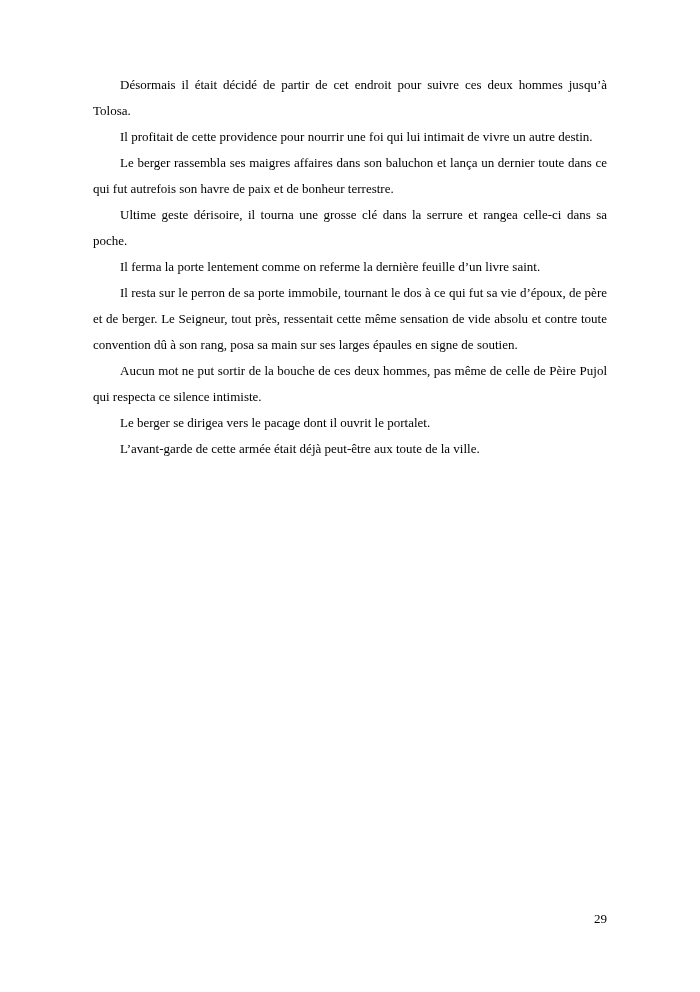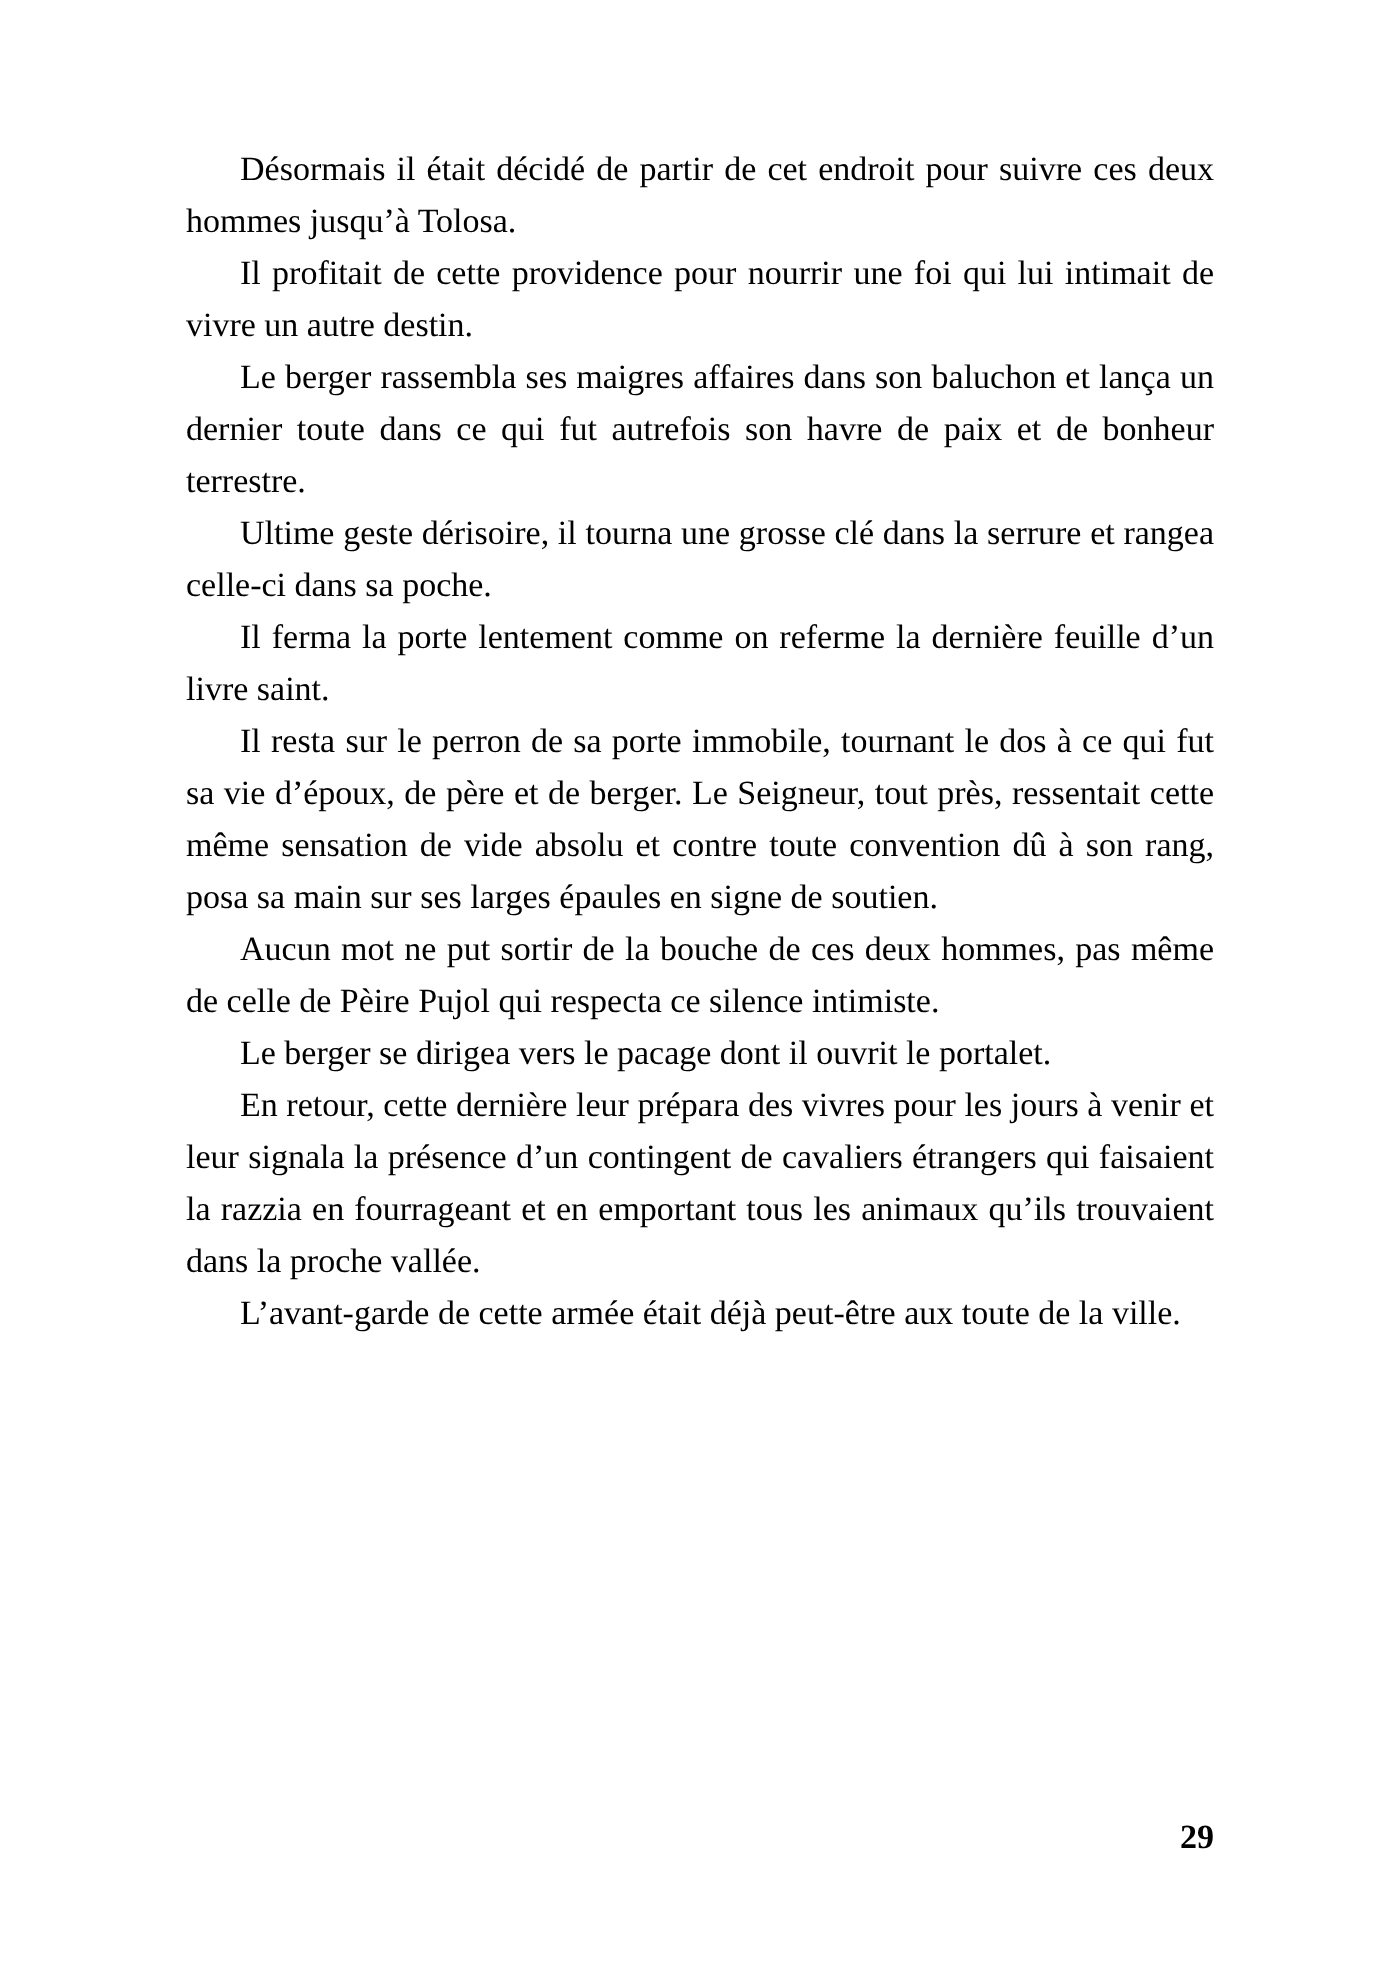--- a/index.html
+++ b/index.html
@@ -14,50 +14,48 @@
     background: #ffffff;
     color: #000000;
     font-family: "Liberation Serif", "DejaVu Serif", serif;
     overflow: hidden;
   }
   .text-block {
     position: absolute;
     left: 93px;
     top: 72px;
     width: 514px;
-    font-size: 17px;
+    font-size: 13px;
     line-height: 26px;
     text-align: justify;
     text-justify: inter-word;
   }
   .text-block p {
     margin: 0;
     padding: 0;
     text-indent: 27px;
   }
   .page-number {
     position: absolute;
     right: 93px;
     top: 908px;
-    font-size: 17px;
+    font-size: 13px;
     line-height: 22px;
     text-align: center;
-    font-weight: bold;
   }
 </style>
 </head>
 <body>
 
 <div class="page">
   <div class="text-block">
     <p>Désormais il était décidé de partir de cet endroit pour suivre ces deux hommes jusqu’à Tolosa.</p>
     <p>Il profitait de cette providence pour nourrir une foi qui lui intimait de vivre un autre destin.</p>
     <p>Le berger rassembla ses maigres affaires dans son baluchon et lança un dernier toute dans ce qui fut autrefois son havre de paix et de bonheur terrestre.</p>
     <p>Ultime geste dérisoire, il tourna une grosse clé dans la serrure et rangea celle-ci dans sa poche.</p>
     <p>Il ferma la porte lentement comme on referme la dernière feuille d’un livre saint.</p>
     <p>Il resta sur le perron de sa porte immobile, tournant le dos à ce qui fut sa vie d’époux, de père et de berger. Le Seigneur, tout près, ressentait cette même sensation de vide absolu et contre toute convention dû à son rang, posa sa main sur ses larges épaules en signe de soutien.</p>
     <p>Aucun mot ne put sortir de la bouche de ces deux hommes, pas même de celle de Pèire Pujol qui respecta ce silence intimiste.</p>
     <p>Le berger se dirigea vers le pacage dont il ouvrit le portalet.</p>
-    <p>En retour, cette dernière leur prépara des vivres pour les jours à venir et leur signala la présence d’un contingent de cavaliers étrangers qui faisaient la razzia en fourrageant et en emportant tous les animaux qu’ils trouvaient dans la proche vallée.</p>
     <p>L’avant-garde de cette armée était déjà peut-être aux toute de la ville.</p>
   </div>
   <div class="page-number">29</div>
 </div>
 
 </body></html>

